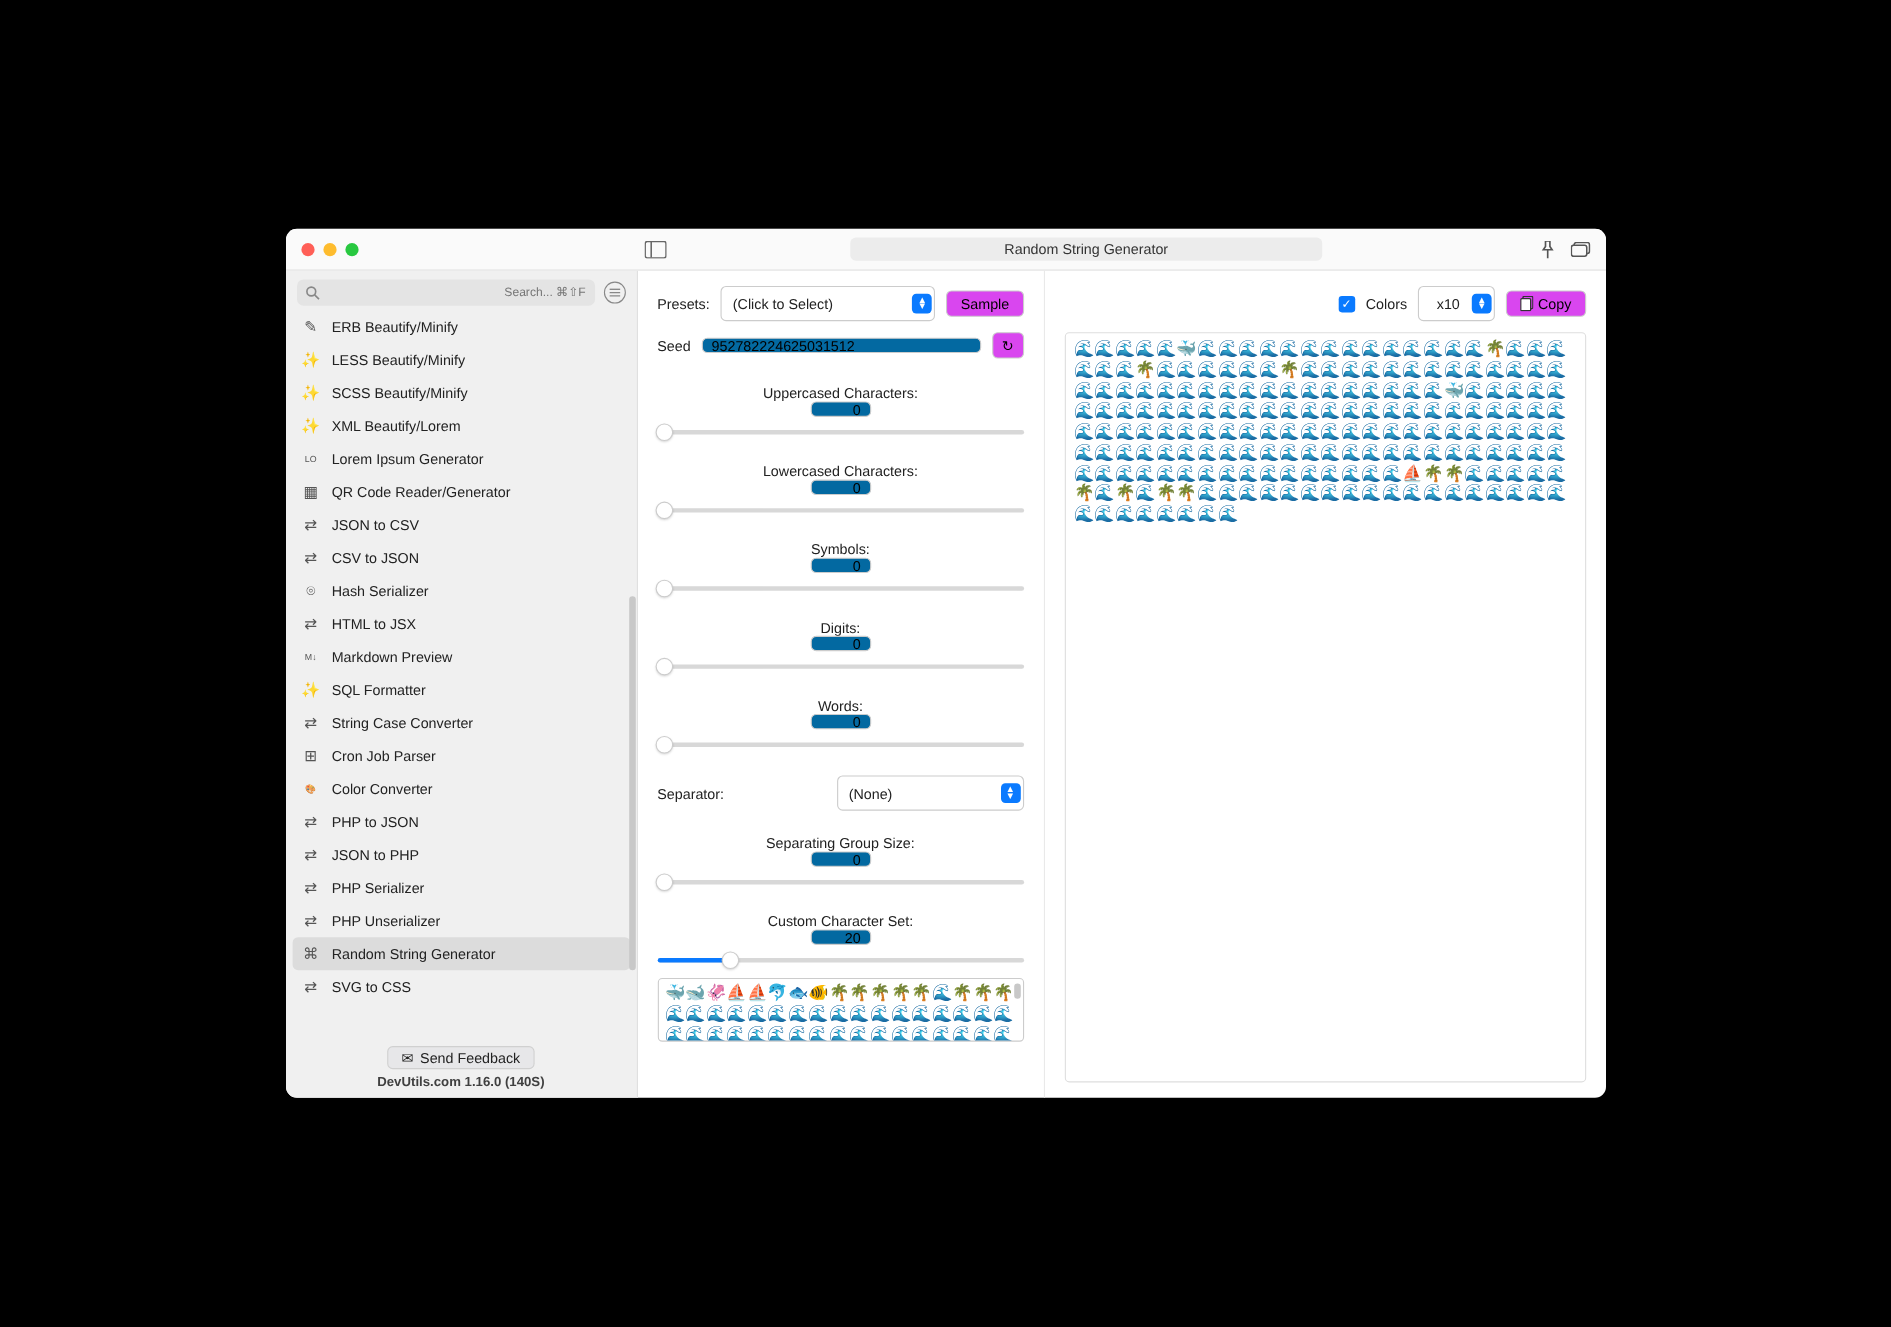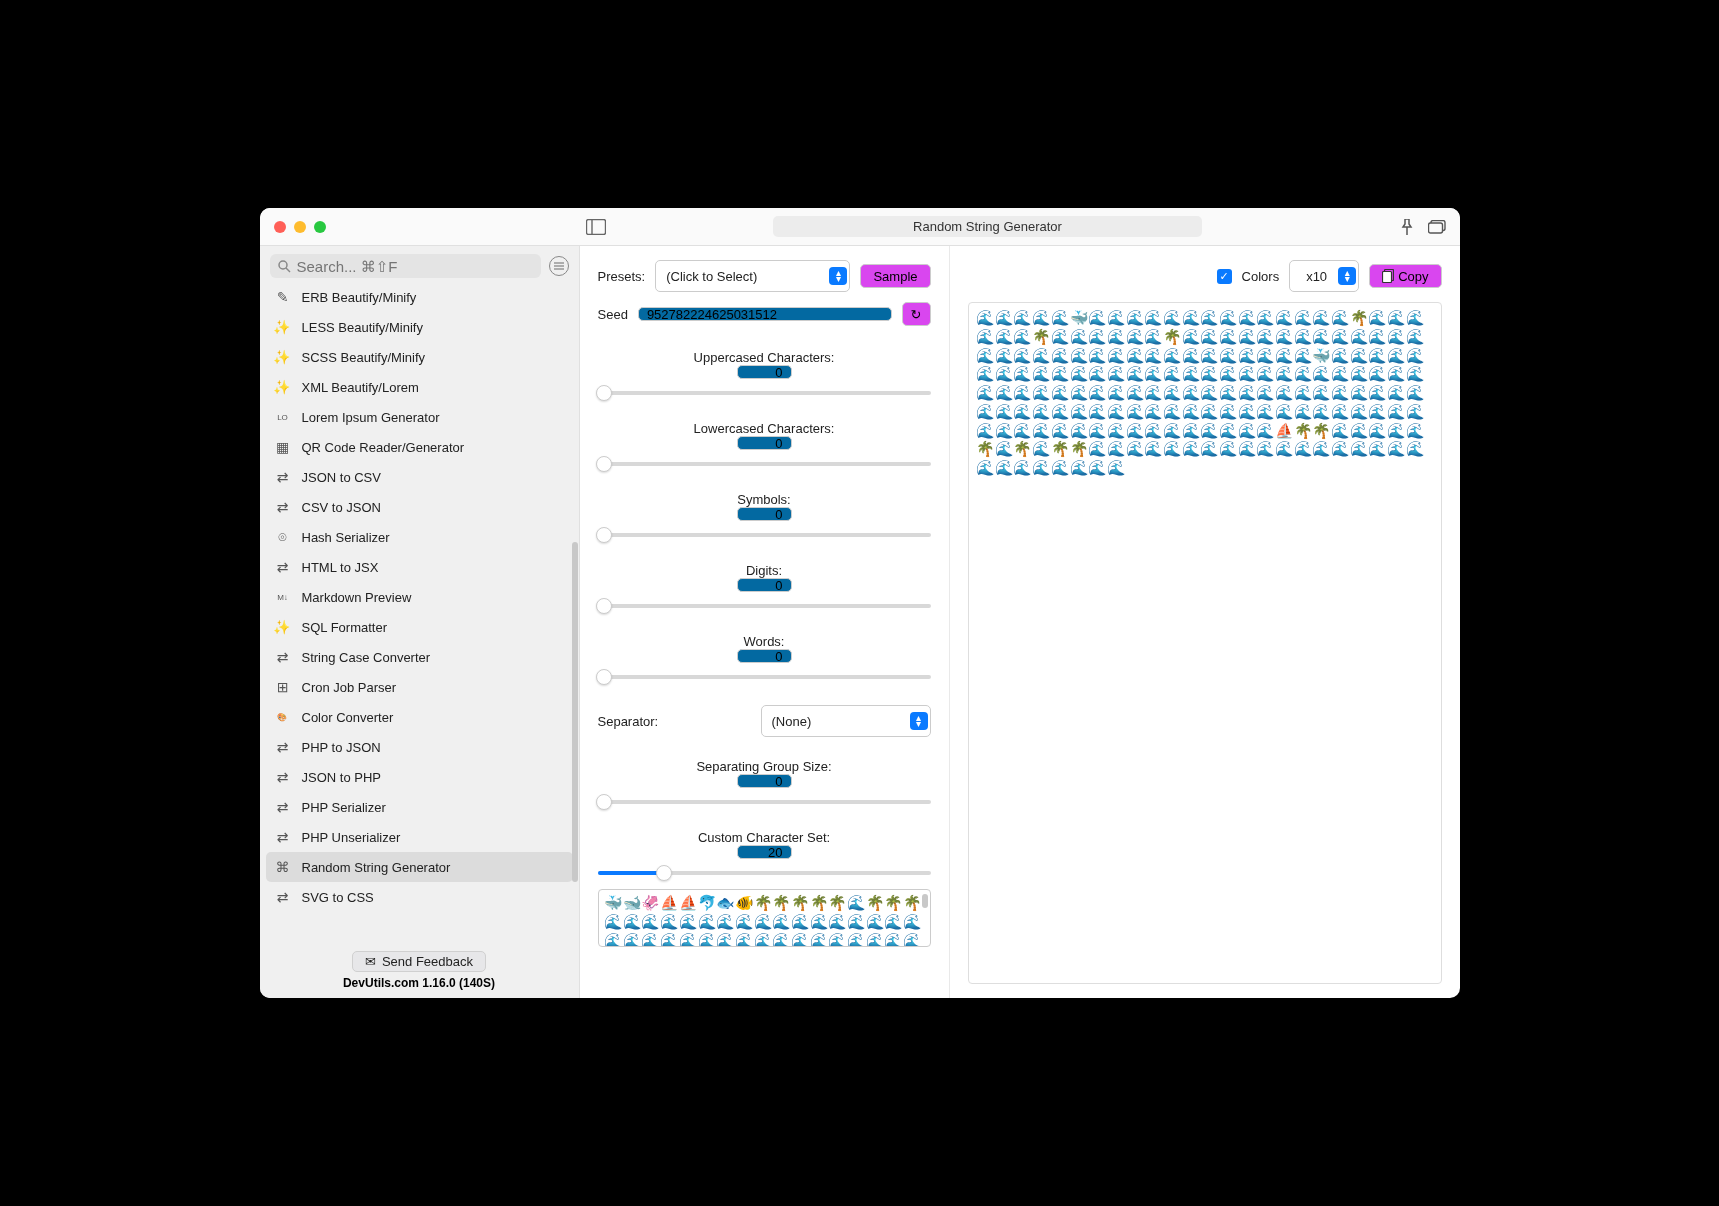--- a/index.html
+++ b/index.html
@@ -93,22 +93,23 @@
     height: 24px;
     padding: 0 8px;
     color: #888;
     gap: 6px;
   }
   .search-box input {
     border: none;
     background: transparent;
     outline: none;
     width: 100%;
-    font-size: 15px;
+    font-size: 11px;
     color: #0f172a;
+    text-align: right;
   }
   .hamburger-circle {
     width: 20px; height: 20px;
     border: 1.5px solid #888;
     border-radius: 50%;
     display: flex; align-items: center; justify-content: center;
     color: #888;
     font-size: 11px;
   }
   .list {
@@ -156,21 +157,21 @@
     gap: 6px;
     background: #e7e7e9;
     border: 1px solid #d0d0d0;
     border-radius: 5px;
     padding: 2px 12px;
     font-size: 13px;
     color: #222;
   }
   .version {
     font-size: 12px;
-    color: #000000;
+    color: #404040;
     margin-top: 4px;
     font-weight: 600;
   }
   .content {
     flex: 1;
     display: flex;
     min-height: 0;
   }
   .controls {
     width: 370px;

